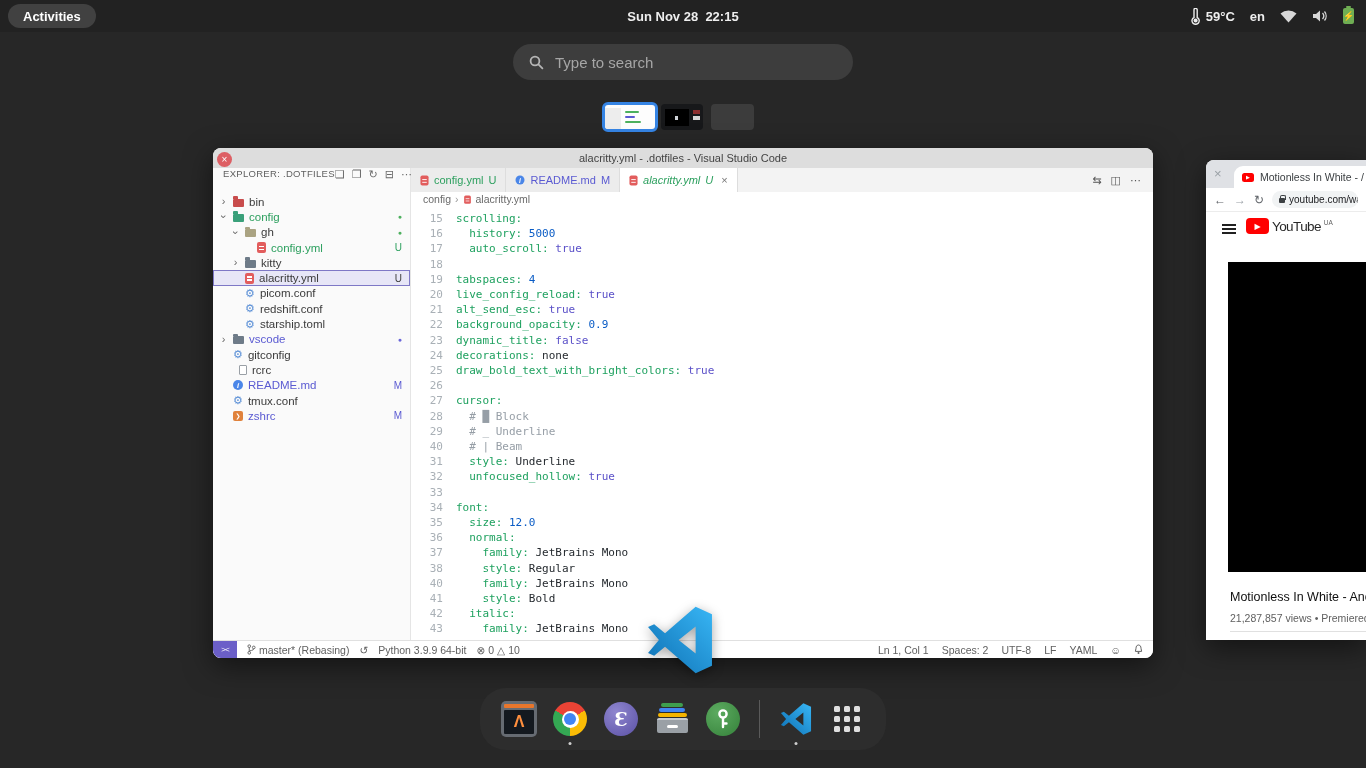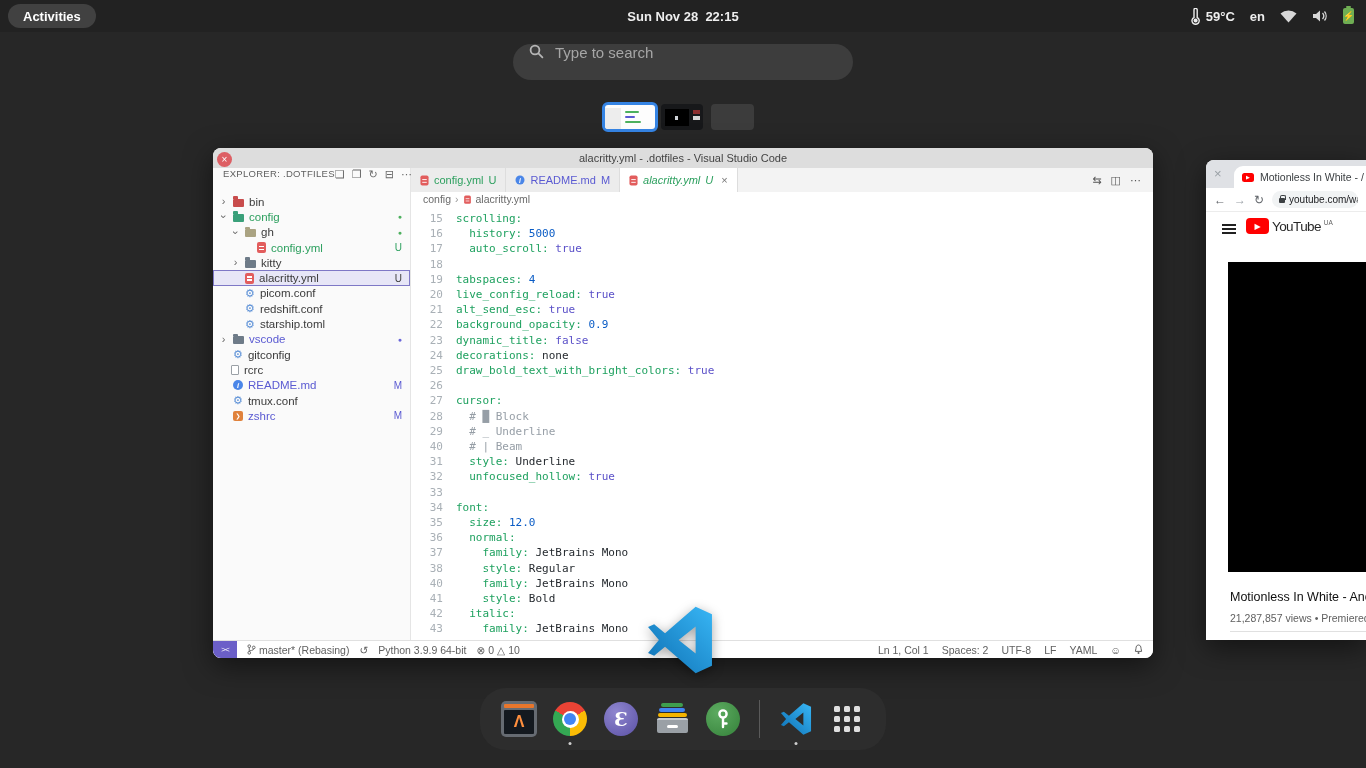--- a/index.html
+++ b/index.html
@@ -15,21 +15,21 @@
          display:flex;align-items:center;font-size:13px;font-weight:bold;color:#eee;white-space:pre}
   .tb-right{position:absolute;right:12px;top:0;height:32px;display:flex;align-items:center;gap:15px;
             font-size:13px;font-weight:bold;color:#eee}
   .tb-group{display:flex;align-items:center;gap:6px}
   .batt{width:11px;height:16px;border-radius:2px;background:#6fae53;position:relative;display:flex;align-items:center;justify-content:center}
   .batt::before{content:'';position:absolute;top:-2px;left:3px;width:5px;height:2px;background:#6fae53;border-radius:1px}
   .bolt{color:#2c4a22;font-size:9px;line-height:1}
 
   
   .search{position:absolute;left:513px;top:44px;width:340px;height:36px;border-radius:18px;background:#3d3d3d;
-          display:flex;padding:0 16px;gap:11px}
+          display:flex;align-items:center;padding:0 16px;gap:11px}
   .search-text{color:#a6a6a6;font-size:15px}
 
   
   .thumb{position:absolute;border-radius:4px;overflow:hidden}
   .thumb1{left:602px;top:102px;width:56px;height:30px;background:#fdfdfd;border:3px solid #3584e4;border-radius:6px}
   .t1-side{position:absolute;left:0;top:3px;bottom:0;width:16px;background:#ededed}
   .t1-bar{position:absolute;height:2px;border-radius:1px}
   .thumb2{left:661px;top:104px;width:42px;height:26px;background:#17181a}
   .t2-vid{position:absolute;left:4px;top:5px;width:24px;height:17px;background:#000}
   .t2-dot{position:absolute;left:14px;top:12px;width:3px;height:4px;background:#cfd3d8}
@@ -277,21 +277,21 @@
               <span class="chev">›</span>
               <span class="fic fic-folder" style="background: rgb(110, 123, 136);"></span>
               <span class="tlabel c-blue">vscode</span>
               <span class="tbadge dot c-blue" style="color: rgb(106, 102, 217);">●</span>
             </div>
             <div class="trow" style="padding-left: 6px;">
               <span class="chev"></span>
               <span class="fic fic-gear">⚙</span>
               <span class="tlabel c-dark">gitconfig</span>
             </div>
-            <div class="trow" style="padding-left: 4px;">
+            <div class="trow" style="padding-left: 12px;">
               <span class="chev"></span>
               <span class="fic fic-file"></span>
               <span class="tlabel c-dark">rcrc</span>
             </div>
             <div class="trow" style="padding-left: 6px;">
               <span class="chev"></span>
               <span class="fic fic-info">i</span>
               <span class="tlabel c-blue">README.md</span>
               <span class="tbadge c-blue">M</span>
             </div>

